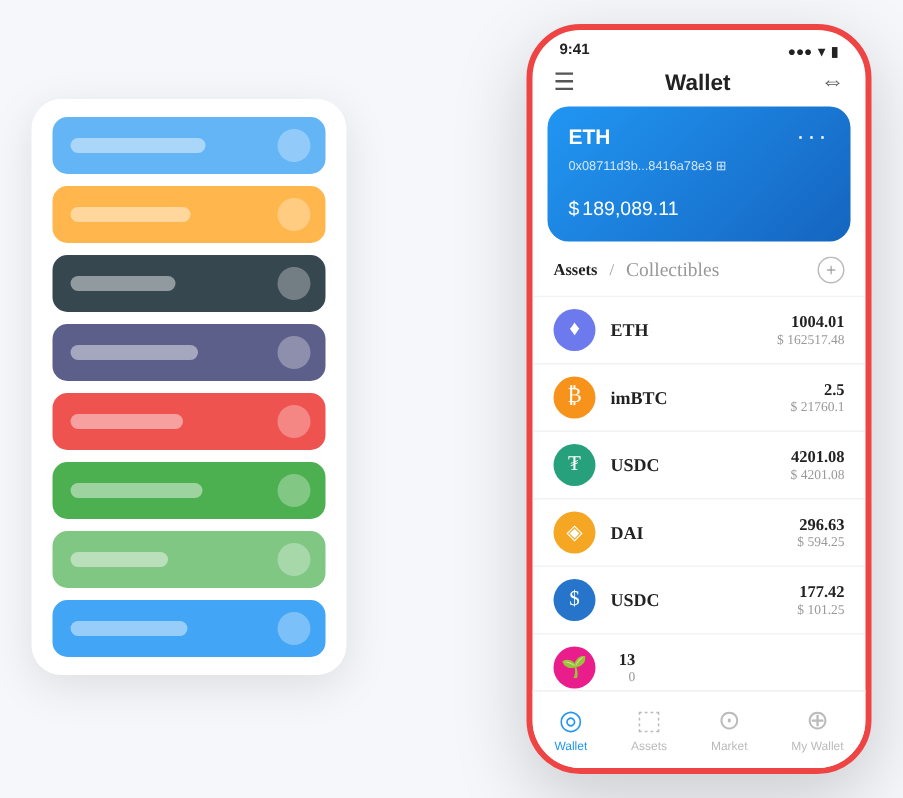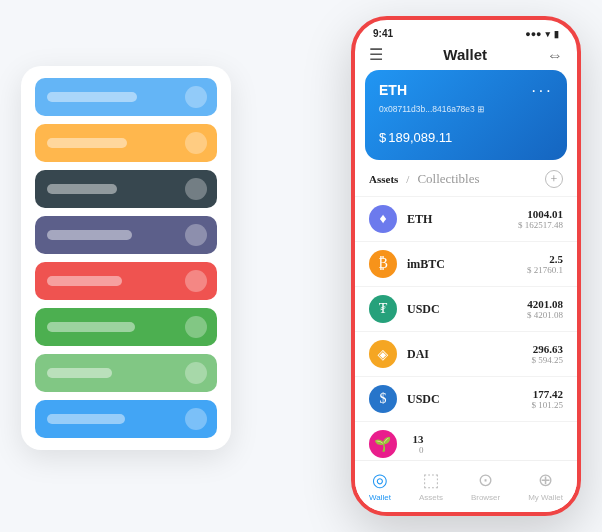--- a/index.html
+++ b/index.html
@@ -396,21 +396,21 @@
       <div class="nav-item">
         <span class="nav-icon active">◎</span>
         <span class="nav-label active">Wallet</span>
       </div>
       <div class="nav-item">
         <span class="nav-icon">⬚</span>
         <span class="nav-label">Assets</span>
       </div>
       <div class="nav-item">
         <span class="nav-icon">⊙</span>
-        <span class="nav-label">Browser</span>
+        <span class="nav-label">Market</span>
       </div>
       <div class="nav-item">
         <span class="nav-icon">⊕</span>
         <span class="nav-label">My Wallet</span>
       </div>
     </div>
 
   </div>
 </div>
 

